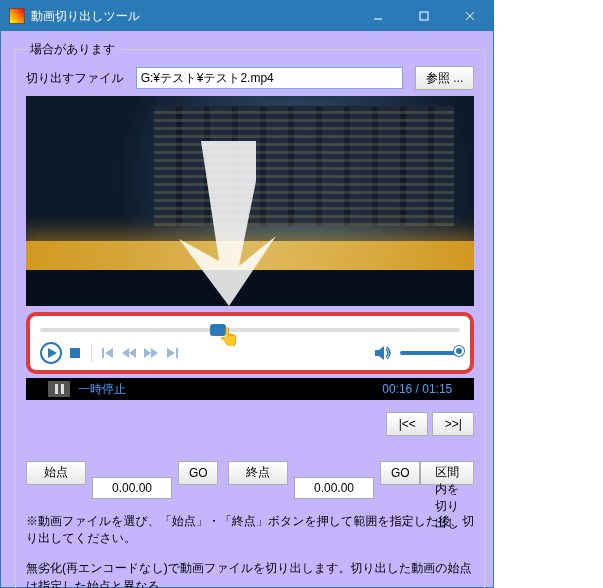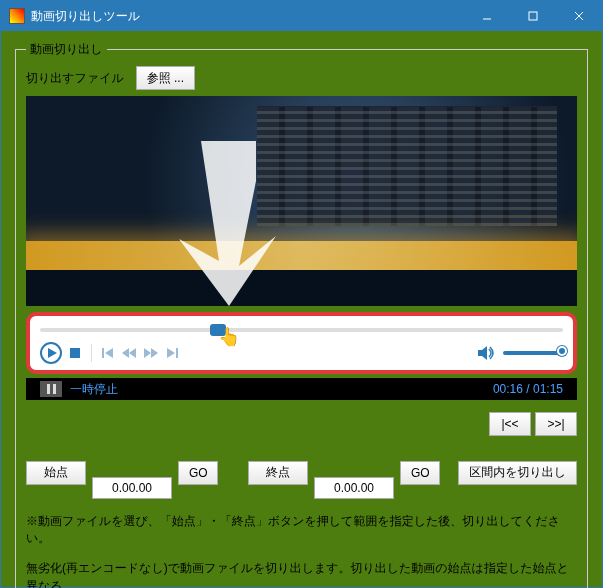--- a/index.html
+++ b/index.html
@@ -1,17 +1,17 @@
 <!DOCTYPE html>
 <html><head>
 <meta charset="utf-8">
 <style>
   * { box-sizing: border-box; margin: 0; padding: 0; }
   body { font-family: "MS PGothic", "Meiryo", sans-serif; font-size: 12px; background: #fff; }
-  .window { width: 603px; height: 588px; border: 1px solid #2a7ab8; background: #4d7c0f; }
+  .window { width: 494px; height: 588px; border: 1px solid #2a7ab8; background: #c4b5fd; }
   .titlebar { height: 30px; background: #2a7ab8; display: flex; align-items: center; color: #fff; font-size: 12px; }
   .titlebar .icon { width: 16px; height: 16px; margin: 0 6px 0 8px; background: linear-gradient(45deg,#ff0,#f80,#f00); border:1px solid #555;}
   .titlebar .title { flex: 1; }
   .winbtns { display: flex; height: 100%; }
   .winbtn { width: 46px; display: flex; align-items: center; justify-content: center; color: #fff; font-size: 14px; cursor: pointer; }
   .winbtn svg { stroke: #fff; }
   .content { padding: 10px 14px 12px 14px; }
   fieldset.group { border: 1px solid #ccc; padding: 8px 10px 10px 10px; }
   fieldset.group > legend { font-size: 12px; padding: 0 4px; }
   .row { display: flex; align-items: center; gap: 12px; }
@@ -31,21 +31,21 @@
   .seek-thumb { position:absolute; top:-4px; width:16px; height:12px; background:#2a7ab8; border-radius:3px; left: 170px;}
   .cursor-hand { position:absolute; left:178px; top:4px; font-size:18px; pointer-events:none; transform: translateY(-2px);}
   .controls-row { display:flex; align-items:center; justify-content:space-between; margin-top:6px;}
   .controls-left { display:flex; align-items:center; gap:6px;}
   .ctl { color:#2a7ab8; display:flex; align-items:center; justify-content:center; cursor:pointer; }
   .ctl.disabled { color:#9bbad6; }
   .sep { width:1px; height:18px; background:#ddd; margin:0 3px;}
   .controls-right { display:flex; align-items:center; gap:8px;}
   .vol-track { width:60px; height:4px; background:#2a7ab8; border-radius:2px; position:relative;}
   .vol-thumb { width:10px; height:10px; background:#2a7ab8; border:2px solid #fff; box-shadow:0 0 0 1px #2a7ab8; border-radius:50%; position:absolute; right:-4px; top:-5px;}
-  .status-bar { background:#000; color:#fff; height:22px; display:flex; align-items:center; padding:0 14px; margin-top:4px; font-size:12px;}
+  .status-bar { background:#000; color:#fff; height:22px; display:flex; align-items:center; padding:0 22px; margin-top:4px; font-size:12px;}
   .status-bar .pause-icon { background:#555; height:16px; width:22px; display:flex; align-items:center; justify-content:center; margin-right:8px; gap:3px;}
   .status-bar .pause-icon span{ width:3px; height:10px; background:#ddd;}
   .status-bar .status-text { color:#4aa0ff; flex:1;}
   .status-bar .time { color:#4aa0ff;}
   .nav-row { display:flex; justify-content:flex-end; gap:4px; margin-top:12px;}
   .nav-row button { width:42px;}
   .cut-row { display:flex; align-items:center; gap:0; margin-top:10px; }
   .cut-block { display:flex; align-items:center; gap:6px;}
   .num-input { width:80px; height:22px; text-align:center; border:1px solid #aaa; font-size:12px;margin-top:31px;}
   .cut-row .spacer { flex:1;}
@@ -74,24 +74,25 @@
           <svg width="10" height="10">
             <line x1="1" y1="1" x2="9" y2="9" stroke-width="1"></line>
             <line x1="9" y1="1" x2="1" y2="9" stroke-width="1"></line>
           </svg>
         </div>
     </div>
   </div>
 
   <div class="content">
     <fieldset class="group">
-      <legend>動画切り出し</legend>
+      <legend>場合があります</legend>
 
       <div class="row file-row">
         <span class="label">切り出すファイル</span>
+        <input type="text" class="file" value="G:¥テスト¥テスト2.mp4" style="">
         <button class="std">参照 ...</button>
       </div>
 
       <div class="video-area">
         <div class="buildings"></div>
         <div class="city-glow"></div>
         <div class="fg"></div>
         <svg class="arrow" width="120" height="170" viewBox="0 0 120 170">
           <polygon points="40,0 95,0 95,40 78,125 115,95 68,165 18,98 58,120" fill="rgba(255,255,255,0.85)"></polygon>
         </svg>

